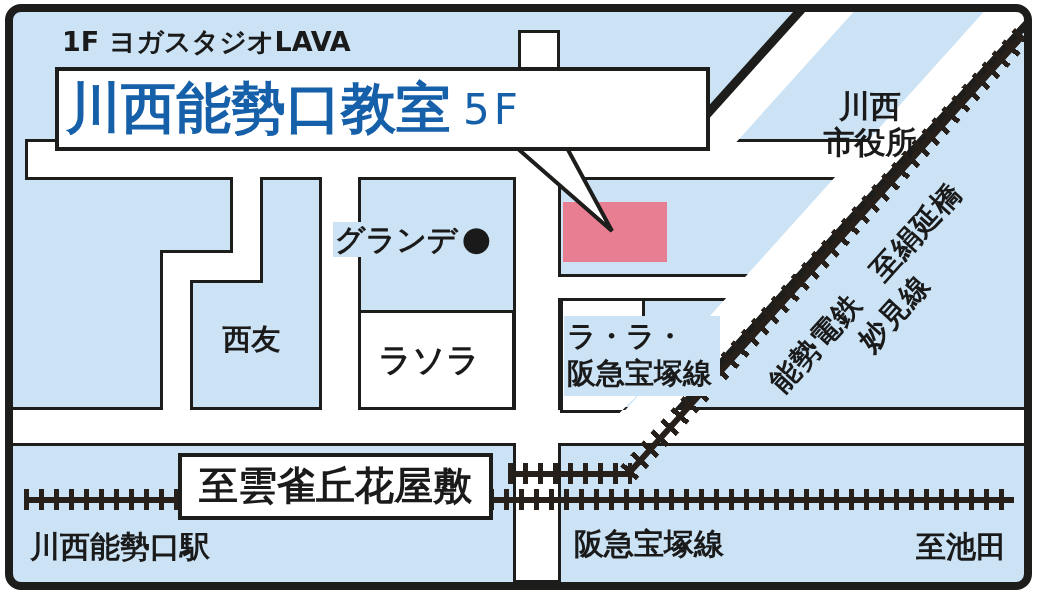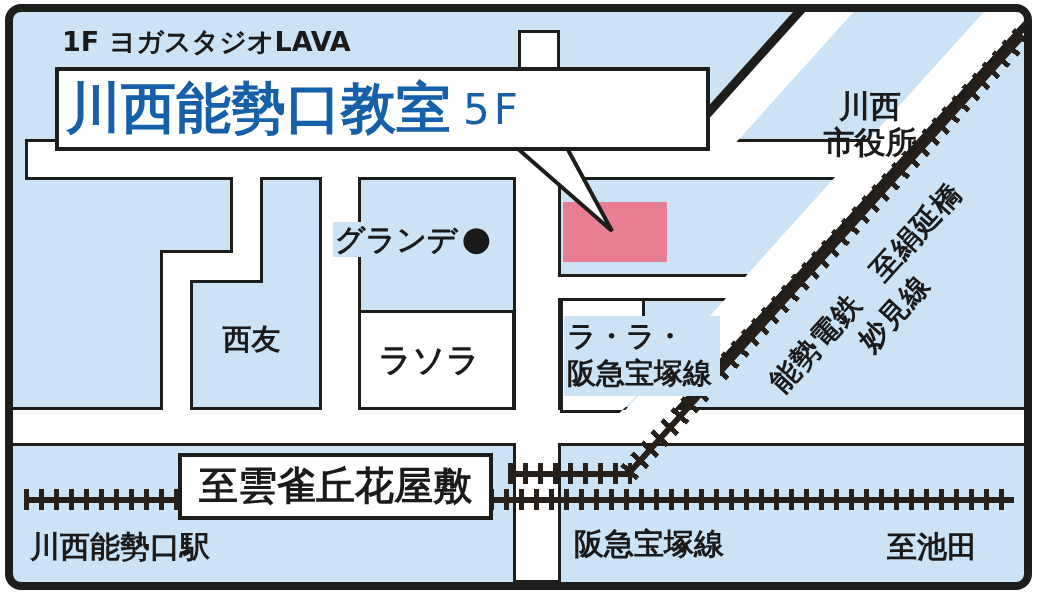--- a/index.html
+++ b/index.html
@@ -50,21 +50,21 @@
   .note{left:62px;top:26px;font-size:27px;}
   .cityhall{left:820px;top:52px;width:100px;font-size:31px;line-height:36px;margin-top:36px;}
   .hospital{left:328px;top:219px;width:170px;font-size:30px;line-height:38px;}
   .hospital span{background:var(--bg-blue);padding:0 2px;}
   .hospital .dot{font-size:34px;background:var(--bg-blue);}
   .seiyu{left:194px;top:322px;width:115px;font-size:29px;}
   .lasola{left:358px;top:340px;width:142px;font-size:33px;}
   .lalag{left:564px;top:316px;font-size:29px;line-height:37px;background:var(--bg-blue);padding:2px 8px 4px 3px;}
   .hibari{left:30px;top:529px;font-size:30px;}
   .hankyu{left:574px;top:526px;font-size:30px;}
-  .ikeda{left:887px;top:529px;font-size:30px;}
+  .ikeda{left:916px;top:529px;font-size:30px;}
   .nose{left:710px;top:262px;width:340px;font-size:29px;line-height:38px;transform:rotate(-48deg);letter-spacing:1px;}
 </style>
 </head>
 <body>
 
 <div class="stage">
   <div class="frame">
     <div class="world">
 
       <div class="u" style="left:25px;top:139px;width:858px;height:41px;"></div>

